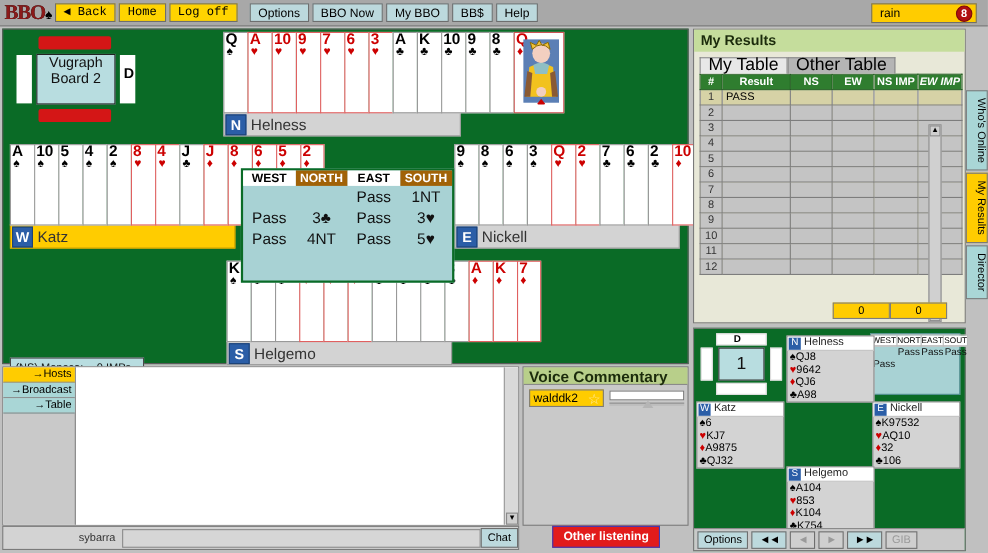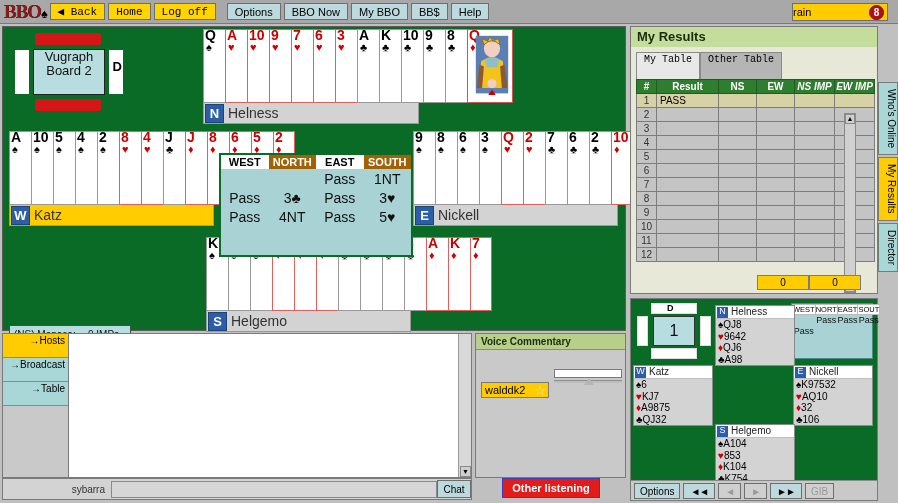--- a/index.html
+++ b/index.html
@@ -26,21 +26,21 @@
     height:17px; line-height:17px; padding:0 7px; margin-right:3px;
     font-size:11px; color:#000; border:1px solid #6e6e6e; cursor:pointer;
     white-space:nowrap;
   }
   .tbtn.yellow { background:#ffd400;font-family:Liberation Mono, monospace; }
   .tbtn.blue   { background:#bcd9dd; }
   .tb-gap { width:8px; }
   #user-badge {
     position:absolute; right:10px; top:3px; width:96px; height:18px;
     background:#ffcc00; border:1px solid #6e6e6e;
-    display:flex; align-items:center; padding-left:0; font-size:11px;
+    display:flex; align-items:center; padding-left:7px; font-size:11px;
   }
   #user-badge .cnt {
     position:absolute; right:3px; top:1px;
     width:15px; height:15px; border-radius:50%;
     background:#b01010; color:#fff; font-size:10px; font-weight:bold;
     display:flex; align-items:center; justify-content:center;
     border:1px solid #7d0b0b;
   }
   
   #table {
@@ -114,21 +114,21 @@
   }
   #impbox .row { display:flex; }
   #impbox .lbl { width:74px; }
   
   #chatpane {
     position:absolute; left:2px; top:333px; width:470px; height:145px;
     border:1px solid #7a7a7a; background:#fff; display:flex;
   }
   #chattabs { width:66px; background:#c9c9c9; border-right:1px solid #7a7a7a; }
   .ctab {
-    height:24px; line-height:14px; font-size:10px; text-align:right;
+    height:14px; line-height:14px; font-size:10px; text-align:right;
     padding-right:3px; border-bottom:1px solid #8a8a8a; cursor:pointer;
     background:#a9d6d6; color:#000;
   }
   .ctab.active { background:#ffcc00; }
   #chatlog { flex:1; background:#fff; position:relative; }
   #chat-scroll {
     position:absolute; right:0; top:0; width:13px; height:100%;
     background:#d9d9d9; border-left:1px solid #9a9a9a;
   }
   #chat-scroll .arrow {
@@ -148,28 +148,28 @@
   #chatbtn {
     width:34px; height:18px; background:#bcd9dd; border:1px solid #6e6e6e;
     font-size:10px; text-align:center; line-height:17px; cursor:pointer;
   }
   
   #voicepane {
     position:absolute; left:475px; top:333px; width:151px; height:145px;
     border:1px solid #7a7a7a; background:#c9c9c9;
   }
   #voicepane .vhdr {
-    height:16px; background:#b8cf8a; font-weight:bold; font-size:10px;
+    height:16px; background:#b8cf8a; font-weight:bold; font-size:14px;
     padding-left:5px; line-height:16px; color:#1b2b0b;
     border-bottom:1px solid #8a8a8a;
   }
   .vrow { display:flex; align-items:center; margin:4px 3px 0 5px; }
   .vname {
     width:68px; height:16px; font-size:11px; padding-left:3px; line-height:15px;
-    border:1px solid #7a7a7a; position:relative; color:#000;margin-top:28px;
+    border:1px solid #7a7a7a; position:relative; color:#000;
   }
   .vname.y { background:#ffcc00; }
   .vname.b { background:#2f5ea8; color:#fff; }
   .vstar { position:absolute; right:2px; top:0px; font-size:13px; line-height:15px; }
   .vstar.on { color:#ffd400; text-shadow:0 0 1px #8a6a00; }
   .vstar.off { color:#ffe9a0; }
   .slider { width:68px; margin-left:5px; }
   .slider .track { height:9px; background:#fff; border:1px solid #7a7a7a; }
   .slider .rail { height:3px; background:#bdbdbd; border-top:1px solid #8f8f8f; margin-top:2px; position:relative;}
   .slider .thumb {
@@ -186,24 +186,23 @@
   #rightpanel {
     position:absolute; left:630px; top:26px; width:248px; height:268px;
     background:#e8e8d8; border:1px solid #7a7a7a;
   }
   #rp-title {
     height:20px; background:#c5dd9c; font-weight:bold; font-size:13px;
     padding-left:6px; line-height:20px; color:#1b2b0b;
   }
   #rp-tabs { display:flex; margin:5px 0 0 5px; }
   .rtab {
-    height:27px; line-height:14px; padding:0 7px; font-size:10px;
+    height:15px; line-height:14px; padding:0 7px; font-size:16px;
     border:1px solid #8a8a8a; border-bottom:none; cursor:pointer;
     background:#b5b5b5;
-    font-family:Liberation Mono, monospace;
   }
   .rtab.active { background:#e8e8e8; }
   #restable {
     margin:0 5px; border-collapse:collapse; width:225px; font-size:10px;
     table-layout:fixed;
   }
   #restable th {
     background:#2f7d2f; color:#fff; font-size:10px; font-weight:bold;
     height:14px; border:1px solid #1f5c1f; padding:0 1px;
     overflow:hidden; white-space:nowrap;
@@ -682,21 +681,21 @@
     <div class="rtab active">My Table</div>
     <div class="rtab">Other Table</div>
   </div>
   <table id="restable">
     <thead>
         <tr id="res-head">
           <th style="width: 20px;">#</th>
           <th style="width: 62px;">Result</th>
           <th style="width: 38px;">NS</th>
           <th style="width: 38px;">EW</th>
-          <th style="width: 40px; font-style: italic;">NS IMP</th>
+          <th style="width: 40px;">NS IMP</th>
           <th style="width: 40px; font-style: italic;">EW IMP</th>
         </tr>
       </thead>
     <tbody id="res-body">
         <tr class="hl">
           <td>1</td>
           <td class="res">PASS</td>
           <td></td>
           <td></td>
           <td></td>

